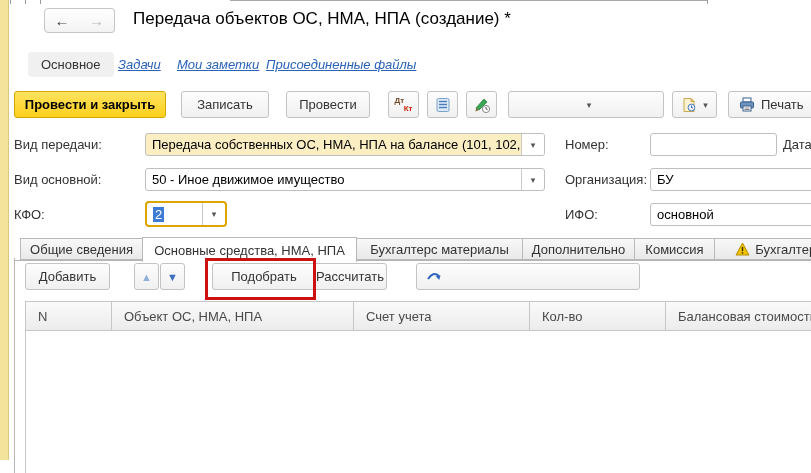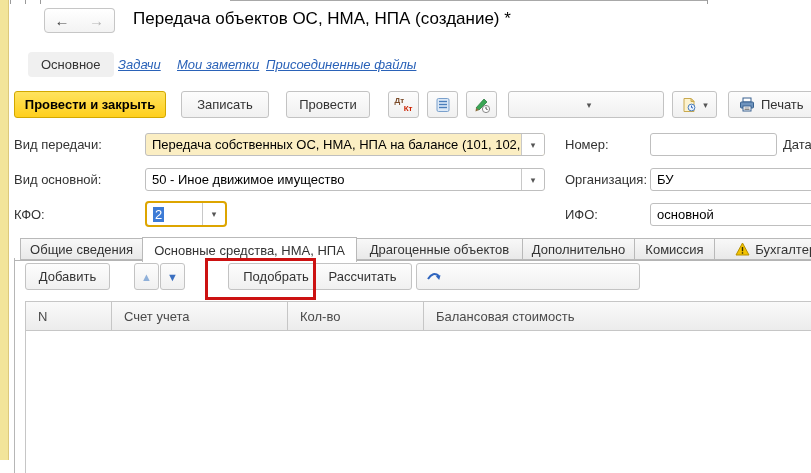--- a/index.html
+++ b/index.html
@@ -181,21 +181,21 @@
 <input class="abs input" style="left: 650px; top: 203px; width: 200px;" value="основной">
 
 <div class="abs tabline"></div>
 <div class="abs ptab" style="left:20px;width:123px">
   <span>Общие сведения</span>
 </div>
 <div class="abs ptab active" style="left:142px;width:215px">
   <span>Основные средства, НМА, НПА</span>
 </div>
 <div class="abs ptab" style="left:356px;width:167px">
-  <span>Драгоценные объектов</span>
+  <span>Бухгалтерс материалы</span>
 </div>
 <div class="abs ptab" style="left:522px;width:113px">
   <span>Дополнительно</span>
 </div>
 <div class="abs ptab" style="left:634px;width:81px">
   <span>Комиссия</span>
 </div>
 <div class="abs ptab" style="left:714px;width:130px">
   <svg class="icon-svg" width="15" height="14" viewBox="0 0 15 14" style="margin-right:5px">
     <polygon points="7.5,1 14,13 1,13" fill="#f2c200" stroke="#b58f00"></polygon>
@@ -207,33 +207,34 @@
 
 <div class="abs btn" style="left:25px;top:263px;width:85px">
   <span>Добавить</span>
 </div>
 <div class="abs btn updown" style="left:134px;top:263px">
   <span class="arrow-up">▲</span>
 </div>
 <div class="abs btn updown" style="left:160px;top:263px">
   <span class="arrow-down">▼</span>
 </div>
-<div class="abs btn" style="left:228px;top:263px;width:96px">
+<div class="abs btn" style="left:212px;top:263px;width:104px">
   <span>Подобрать</span>
 </div>
 <div class="abs red-annot"></div>
-<div class="abs btn" style="left:313px;top:263px;width:99px">
+<div class="abs btn" style="left:313px;top:263px;width:74px">
   <span>Рассчитать</span>
 </div>
 <div class="abs btn" style="left:416px;top:263px;width:224px;justify-content:flex-start;padding-left:9px">
   <svg class="icon-svg" width="16" height="13" viewBox="0 0 16 13" style="margin-right:6px">
     <path d="M2 9 Q7 1 13 6" fill="none" stroke="#2e64be" stroke-width="2"></path>
     <polygon points="14.5,5.2 9.8,6.2 13.2,10" fill="#2e64be"></polygon>
   </svg>
 </div>
 
 <div class="abs thead">
   <div class="th" style="width:86px">N</div>
+  <div class="th" style="width:242px">Объект ОС, НМА, НПА</div>
   <div class="th" style="width:176px">Счет учета</div>
   <div class="th" style="width:136px">Кол-во</div>
   <div class="th" style="flex:1;border-right:none">Балансовая стоимость</div>
 </div>
 <div class="abs tbody"></div>
 
 </body></html>

